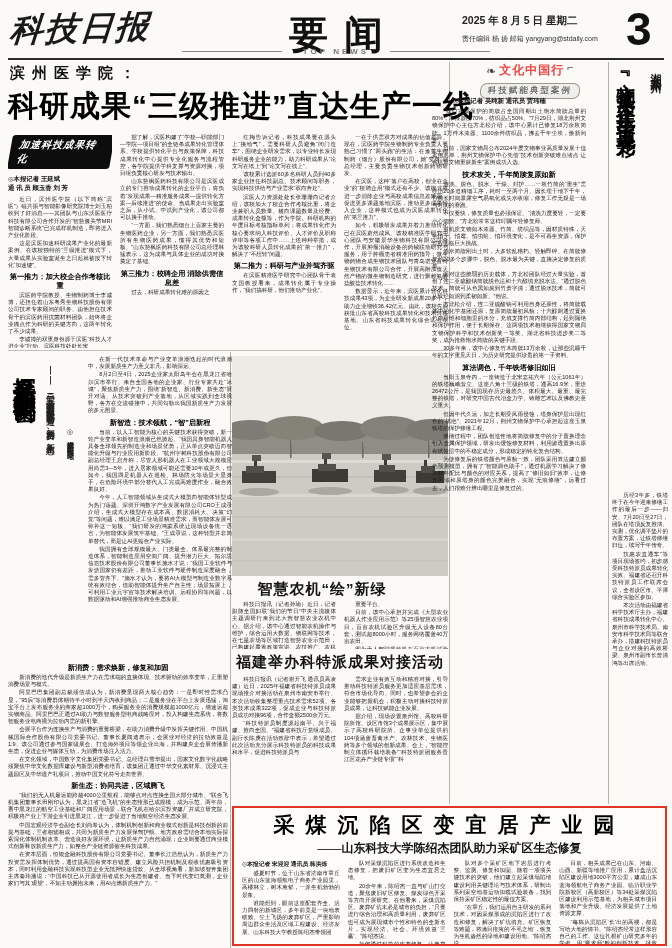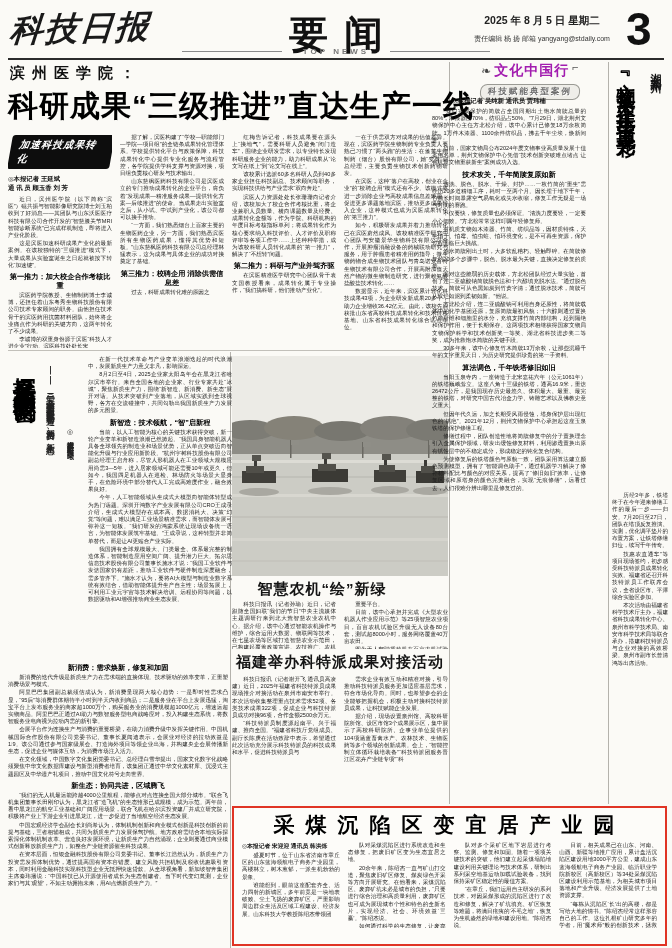--- a/index.html
+++ b/index.html
@@ -14,21 +14,21 @@
   
   .masthead { left:10px; top:6px; width:180px; height:48px;
     font-family:"DejaVu Serif","Liberation Serif",serif;
     font-size:33px; font-weight:bold; font-style:italic; color:#1a1a1a;
     transform:skewX(-6deg) rotate(-1.5deg); letter-spacing:2px; }
   .section-title { left:250px; top:8px; width:172px; text-align:center;
     font-size:39px; font-weight:900; letter-spacing:16px; text-indent:16px; color:#111; }
   .topnews-row { left:182px; top:47px; width:308px; display:flex; align-items:center; gap:21px; }
   .topnews-row .hline { flex:1; height:1px; background:#8a8a8a; }
   .topnews-label { font-size:8px; font-weight:bold; color:#777; letter-spacing:3px; }
-  .date-block { left:462px; top:14px; width:160px; text-align:center; }
+  .date-block { left:462px; top:14px; width:160px; text-align:left; }
   .date-line { font-size:10.5px; font-weight:bold; color:#222; }
   .editor-line { font-size:7px; color:#333; margin-top:6px; }
   .page-num { left:626px; top:2px; font-size:46px; font-weight:900; color:#111;
     font-family:"Liberation Sans",sans-serif; }
   .head-rule { left:8px; top:58px; width:656px; height:2px; background:#2b2b2b; }
 
   
   .vdiv { width:1px; background:#b4b2ac; }
   .hdiv { height:1px; background:#c2c0ba; }
 
@@ -79,21 +79,21 @@
     color:#000; font-family:"Liberation Serif",serif; white-space:nowrap; }
   .mining-sub { text-align:center; font-size:12px; font-weight:bold; margin-top:1px;
     font-family:"Liberation Serif",serif; }
   .mining-cols { margin-top:3px; height:86px; }
   .mining-byline { font-size:5.8px; font-weight:bold; line-height:8px; margin-bottom:2px; }
 
   
   .cult-badge { left:452px; top:62px; width:156px; text-align:center; }
   .cb-row { display:flex; align-items:center; justify-content:center; gap:3px; }
   .cb-flourish { font-size:12px; color:#444; }
-  .cb-title { font-size:14px; font-weight:900; letter-spacing:1px; color:#a21caf; }
+  .cb-title { font-size:12px; font-weight:900; letter-spacing:1px; color:#ef4444; }
   .cb-corner { font-size:11px; color:#555; transform:translateY(-4px); }
   .cb-sub { display:inline-block; margin-top:2px; font-size:8.5px; font-weight:bold; color:#6d6d6d;
     letter-spacing:2px; border:1px solid #9a9a94; border-radius:7px; padding:1px 7px;
     background:#efeee9; text-shadow:0.5px 0.5px 0 #fff; transform:skewX(-4deg); }
   .cult-byline { left:452px; top:97px; width:156px; font-size:6.4px; font-weight:bold; }
   .cult-body { left:432px; top:108px; width:154px; height:696px; overflow:hidden; }
   .cult-kicker { left:648px; top:64px; height:100px; font-size:11px; font-weight:bold;
     letter-spacing:3px; font-family:"Liberation Serif",serif; }
   .cult-vtitle { left:613px; top:64px; height:420px; font-size:19px; font-weight:900;
     letter-spacing:4px; color:#000; font-family:"Liberation Serif",serif; }
@@ -252,20 +252,21 @@
       <p class="para">“科技特派员制度源起南平、兴于福建、推向全国。”福建省科技厅党组成员、副厅长陈庚在活动致辞中表示，希望通过此次活动充分展示科技特派员的科技成果和水平，促进科技特派员与</p>
     </div>
   <div class="col">
       <p class="para">需求企业有效互动和精准对接，引导推动科技特派员服务更加适应基层需求，符合市场化导向。同时，也希望参会的企业能够把握机会，积极主动对接科技特派员成果，让科技赋能企业发展。</p>
       <p class="para">据介绍，现场设置泉州馆、高校科研院所馆、设区市馆3个成果展示区，集中展示了高校科研院所、企事业单位提供的104项涵盖畜禽水产、农林技术、生物医药等多个领域的创新成果。会上，“智能控制立体循环栽培装备”“科技特派团服务晋江区花卉产业链专项”“科</p>
     </div>
 </div>
 
 <div class="abs redbox">
   <div class="mining-headline">采煤沉陷区变宜居产业园</div>
+  <div class="mining-sub">——山东科技大学陈绍杰团队助力采矿区生态修复</div>
   <div class="cols mining-cols">
     <div class="col">
       <div class="mining-byline">◎本报记者 宋迎迎  通讯员 韩洪烁</div>
       <div>
           <p class="para">盛夏时节，位于山东省济南市章丘区的山东蓝海领航电子商务产业园里，高楼林立，树木葱郁，一派生机勃勃的景象。</p>
           <p class="para">谁能想到，眼前这座配套齐全、活力四射的新城区，多年前竟是一块地表破败、尘土飞扬的废弃矿区，严重影响周边群众生活及区域工程建设、经济发展。山东科技大学教授陈绍杰带领团</p>
         </div>
     </div>
     <div class="col">
         <p class="para">队对采煤沉陷区进行系统改造和生态修复，把废旧矿区变为生态宜居之地。</p>

